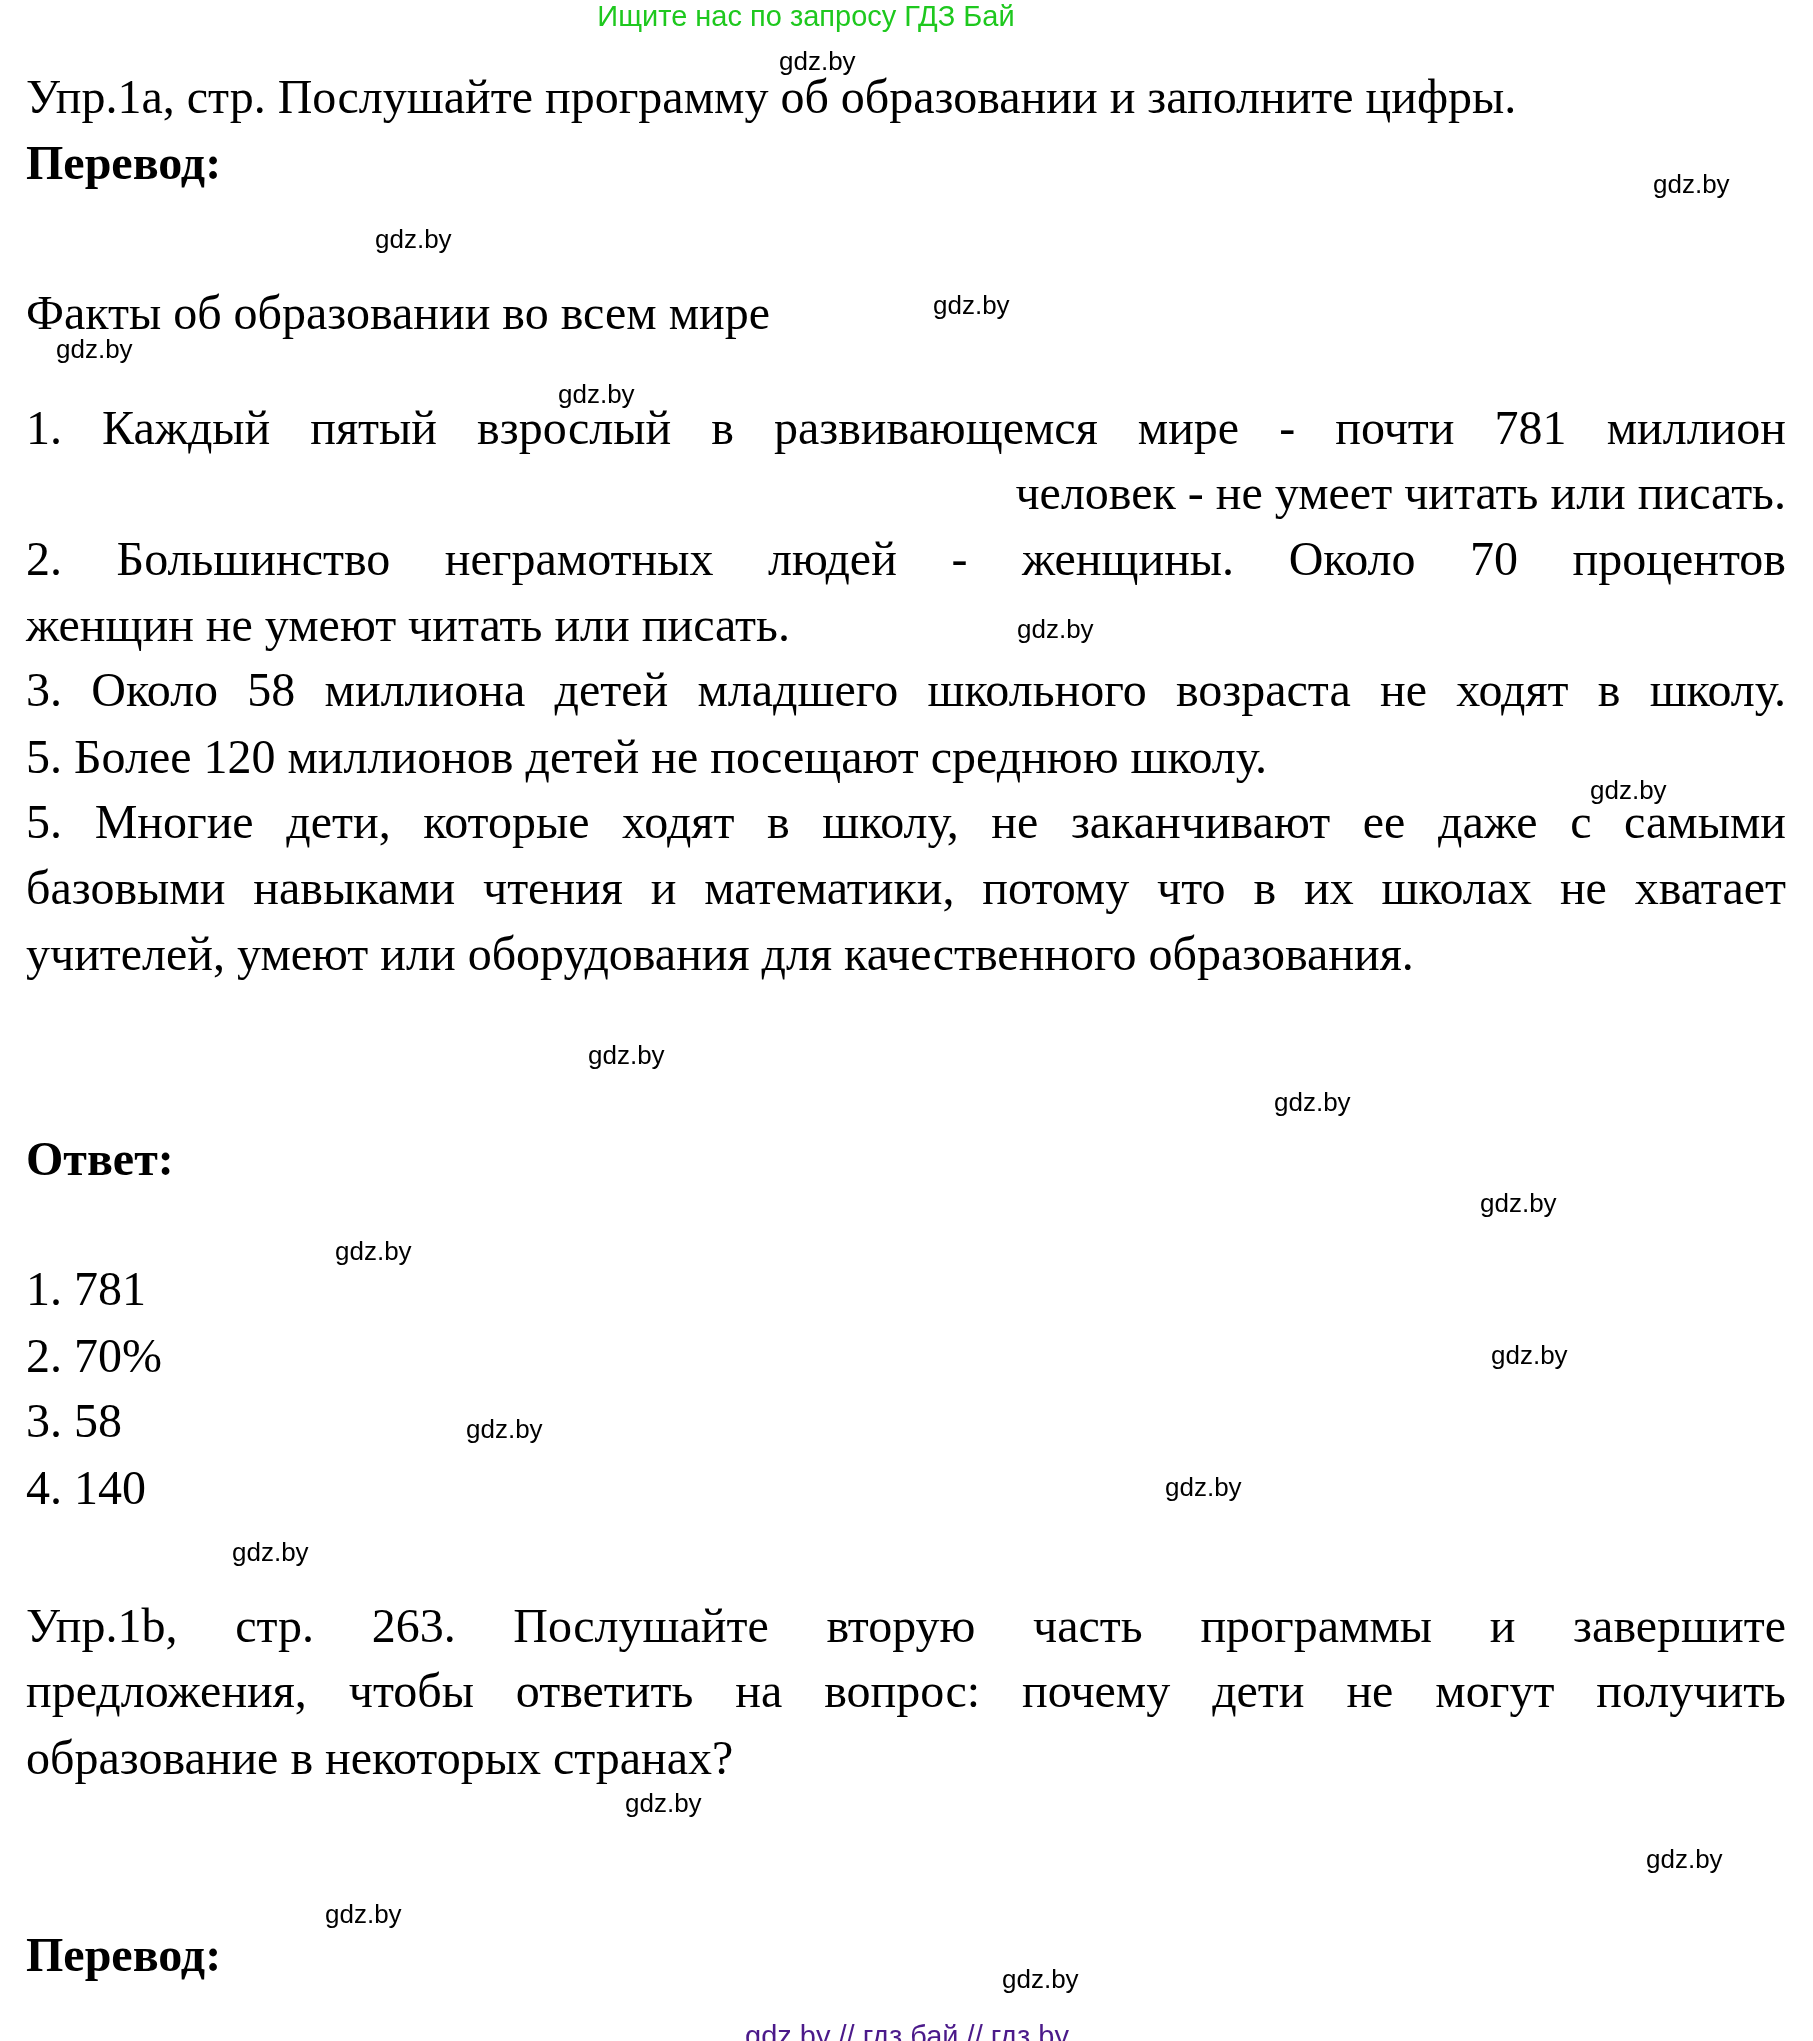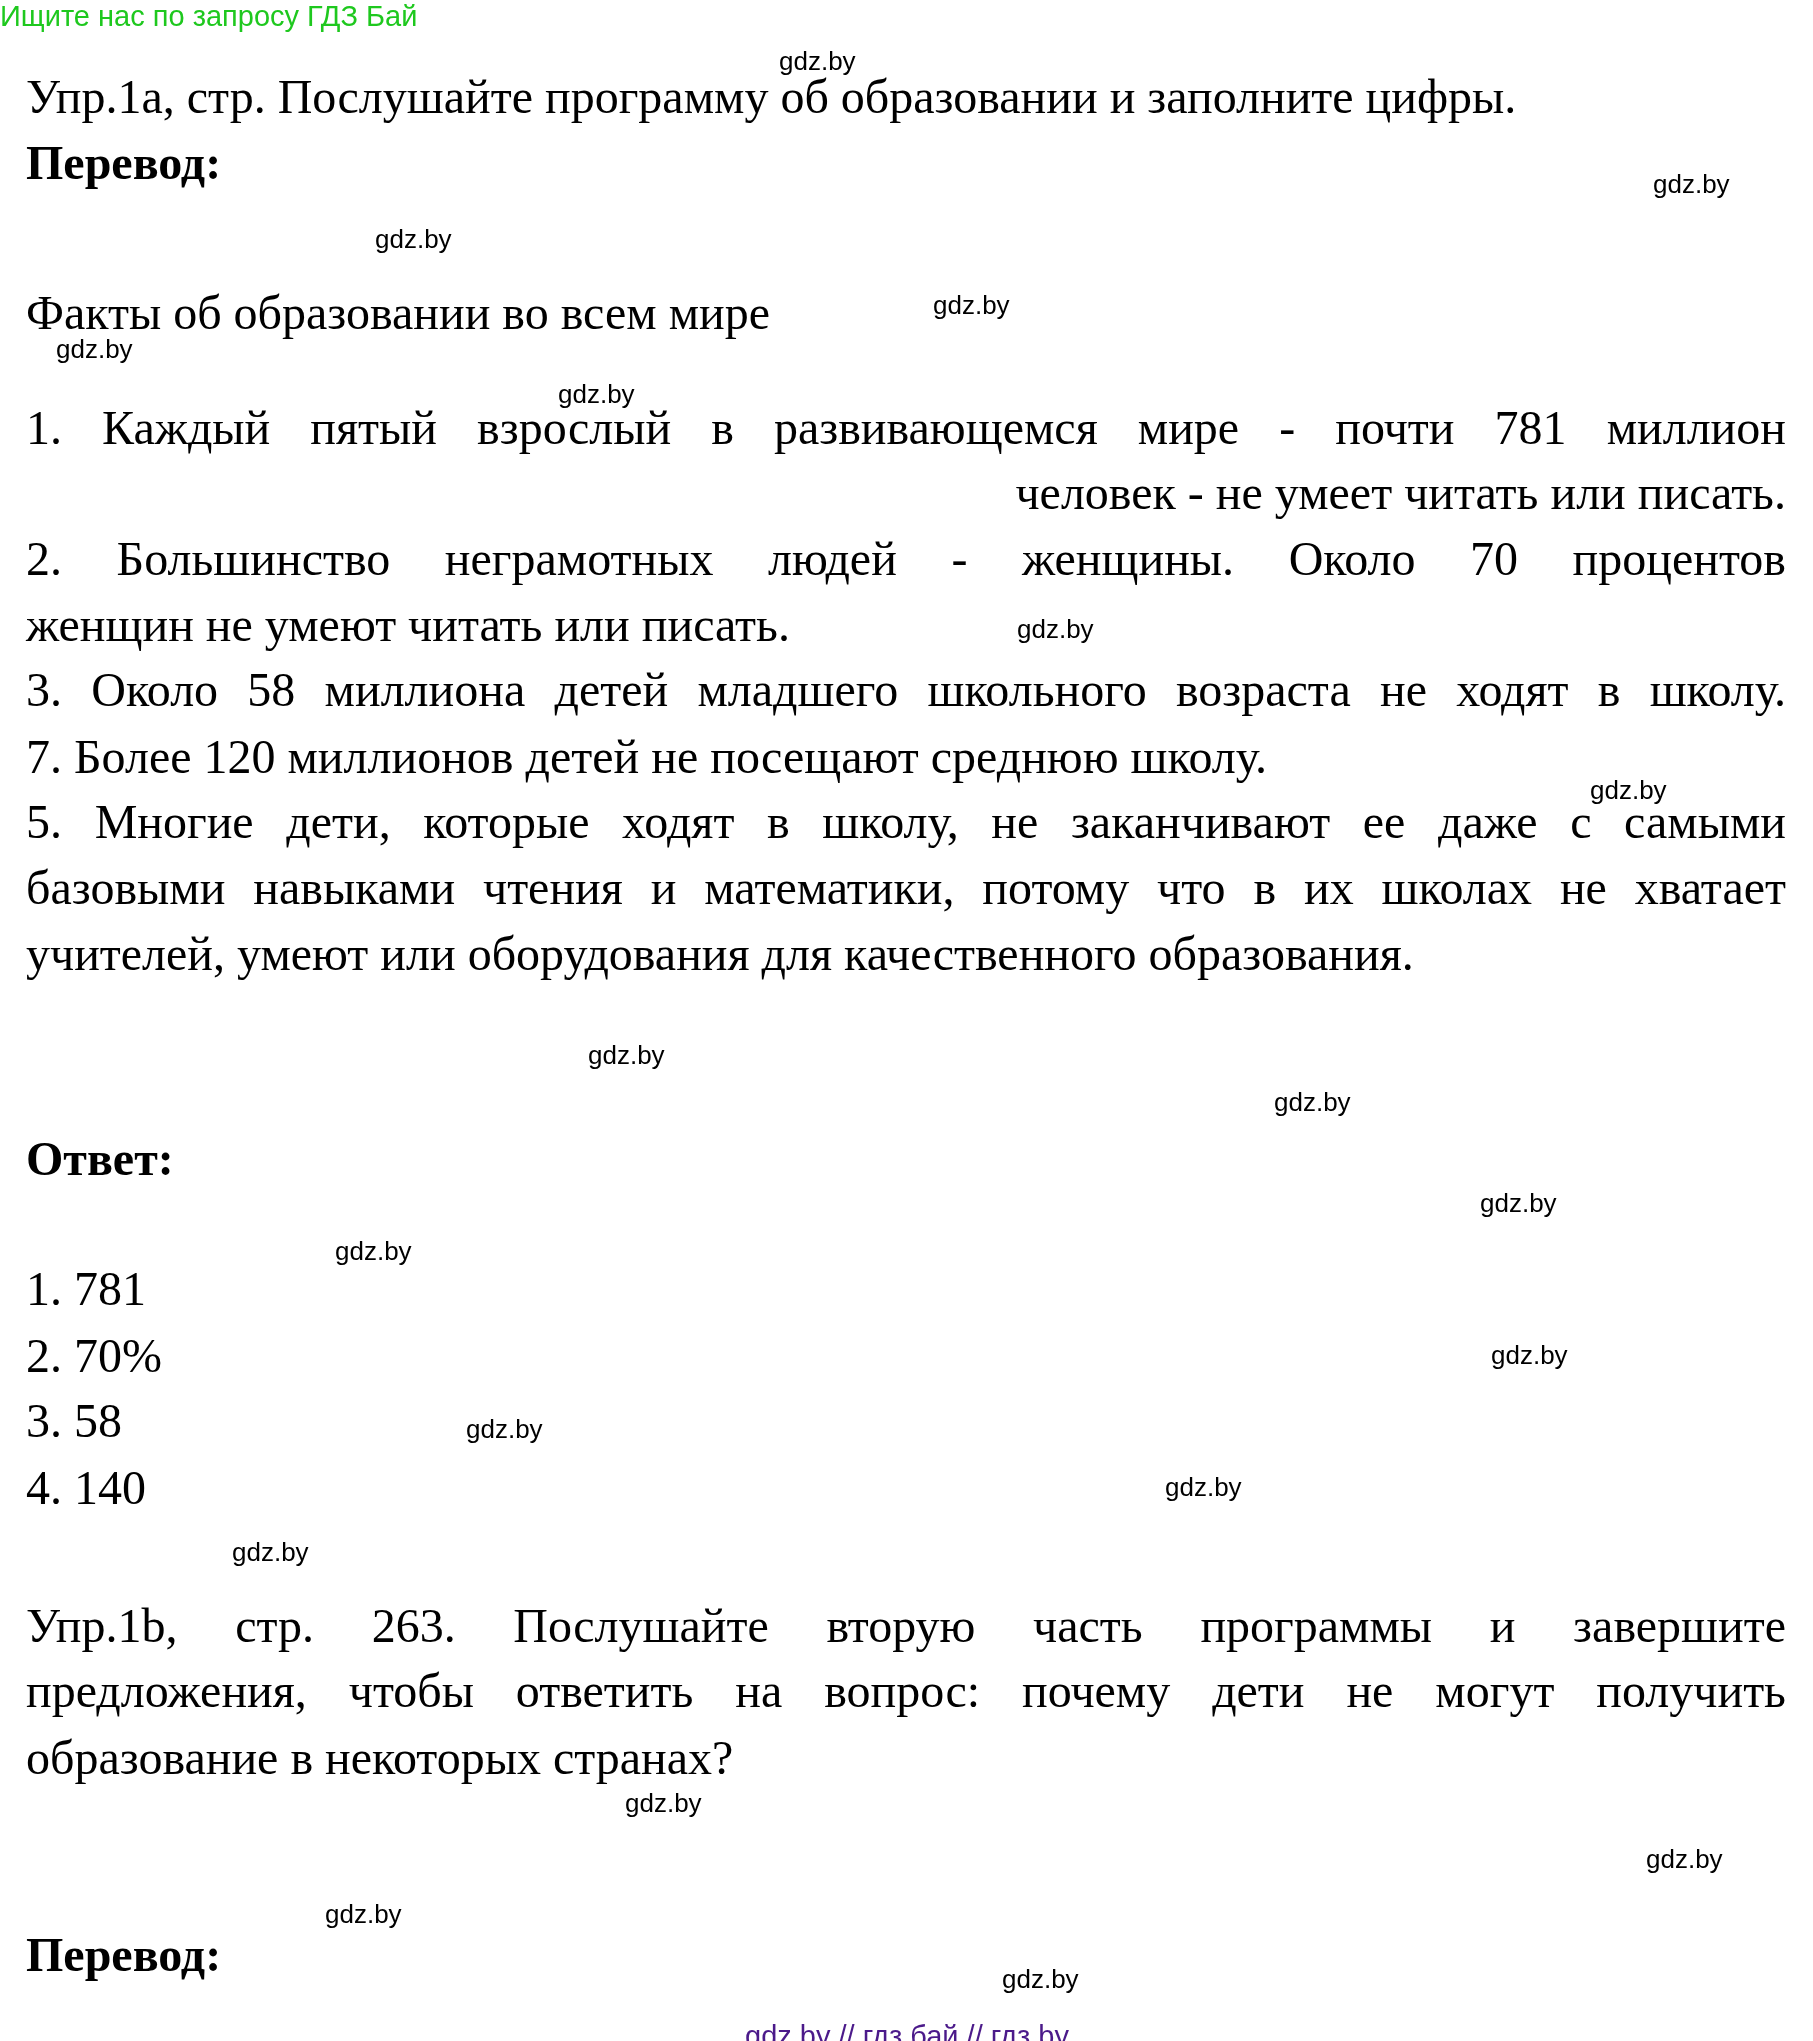--- a/index.html
+++ b/index.html
@@ -1,18 +1,18 @@
 <!DOCTYPE html>
 <html style="font-size:14.5px"><head>
 <meta charset="utf-8">
 <style>
   html,body{margin:0;padding:0;background:#fff;}
   body{width:1814px;height:2042px;position:relative;overflow:hidden;font-family:"Liberation Serif","DejaVu Serif",serif;color:#000;}
   .abs{position:absolute;white-space:nowrap;}
-  .banner{left:0;width:1612px;top:0;font-family:"Liberation Sans","DejaVu Sans",sans-serif;font-size:29px;color:#1ec81e;line-height:33px;}
+  .banner{left:0;width:1612px;top:0;text-align:center;font-family:"Liberation Sans","DejaVu Sans",sans-serif;font-size:29px;color:#1ec81e;line-height:33px;}
   .footer{left:0;width:1814px;top:2020px;text-align:center;font-family:"Liberation Sans","DejaVu Sans",sans-serif;font-size:29px;color:#4b1a8a;line-height:33px;}
   .wm{font-family:"Liberation Sans","DejaVu Sans",sans-serif;font-size:26px;color:#000;line-height:29px;}
   .line{left:26px;width:1760px;font-size:48px;line-height:65px;}
   .just{text-align:justify;text-align-last:justify;white-space:normal;}
   .bold{font-weight:bold;}
 </style>
 </head>
 <body>
 
 <div class="abs banner">Ищите нас по запросу ГДЗ Бай</div>
@@ -40,21 +40,21 @@
 
 <div class="abs line" style="top:64px;">Упр.1a, стр. Послушайте программу об образовании и заполните цифры.</div>
 <div class="abs line bold" style="top:130px;">Перевод:</div>
 <div class="abs line" style="top:280px;">Факты об образовании во всем мире</div>
 
 <div class="abs line just" style="top:395px;"> 1. Каждый пятый взрослый в развивающемся мире - почти 781 миллион</div>
 <div class="abs line" style="top:460px;text-align:right;">человек - не умеет читать или писать.</div>
 <div class="abs line just" style="top:526px;">2. Большинство неграмотных людей - женщины. Около 70 процентов</div>
 <div class="abs line" style="top:592px;">женщин не умеют читать или писать.</div>
 <div class="abs line just" style="top:657px;">3. Около 58 миллиона детей младшего школьного возраста не ходят в школу.</div>
-<div class="abs line" style="top:724px;">7. Более 120 миллионов детей не посещают среднюю школу.</div>
+<div class="abs line" style="top:724px;">5. Более 120 миллионов детей не посещают среднюю школу.</div>
 <div class="abs line just" style="top:789px;">5. Многие дети, которые ходят в школу, не заканчивают ее даже с самыми</div>
 <div class="abs line just" style="top:855px;">базовыми навыками чтения и математики, потому что в их школах не хватает</div>
 <div class="abs line" style="top:921px;">учителей, умеют или оборудования для качественного образования.</div>
 
 <div class="abs line bold" style="top:1126px;">Ответ:</div>
 <div class="abs line" style="top:1256px;">1.  781</div>
 <div class="abs line" style="top:1323px;">2.  70%</div>
 <div class="abs line" style="top:1388px;">3.  58</div>
 <div class="abs line" style="top:1455px;">4.  140</div>
 

